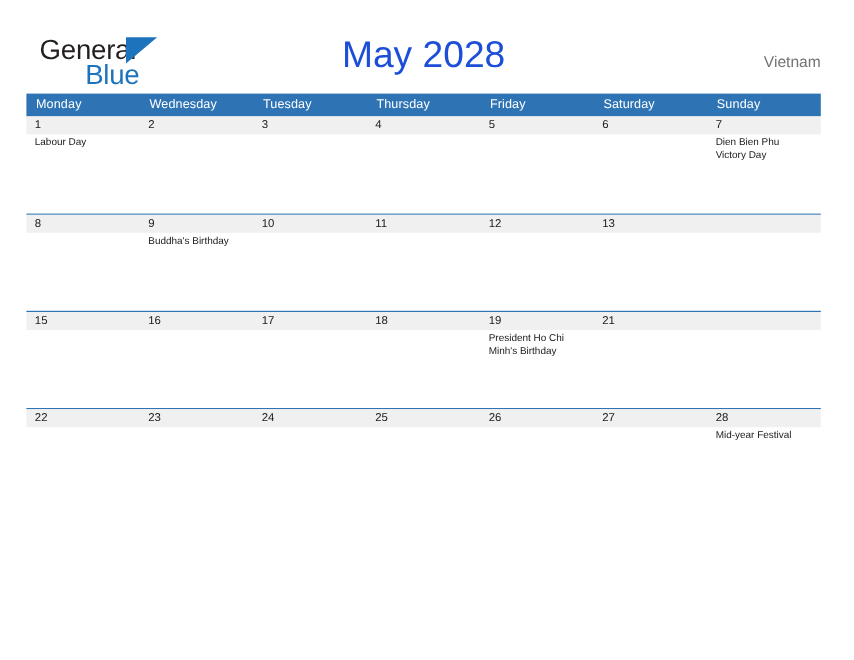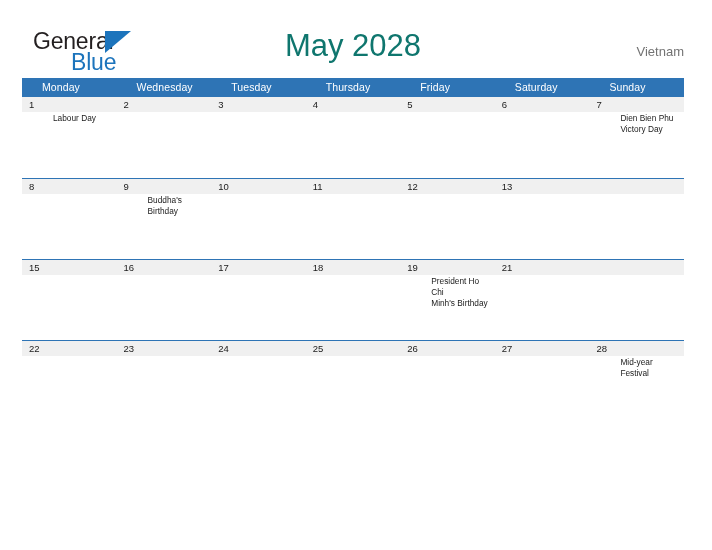--- a/index.html
+++ b/index.html
@@ -69,21 +69,21 @@
   }
 
   .cal-title {
     position: absolute;
     left: 0;
     right: 0;
     top: 1px;
     text-align: center;
     font-size: 31px;
     line-height: 40px;
-    color: #0f766e;
+    color: #1d4ed8;
     font-weight: normal;
     letter-spacing: 0px;
   }
 
   .country {
     position: absolute;
     right: 0;
     top: 19px;
     font-size: 13px;
     line-height: 16px;
@@ -101,21 +101,21 @@
 
   .weekday-row {
     display: flex;
     width: 662px;
     height: 19px;
     background: #2e74b5;
   }
   .weekday-cell {
     width: 94.57px;
     box-sizing: border-box;
-    padding-left: 20px;
+    padding-left: 8px;
     color: #ffffff;
     font-size: 10.5px;
     line-height: 19px;
     letter-spacing: 0.1px;
     overflow: hidden;
     white-space: nowrap;
   }
 
   .week-row {
     position: relative;
@@ -157,21 +157,20 @@
     z-index: 2;
   }
   .day-events {
     margin-top: 1px;
     font-size: 8.3px;
     line-height: 11px;
     color: #1a1a1a;
   }
   .day-event {
     display: block;
-    margin-left: 24px;
   }
   .day-cell.empty .day-number {
     visibility: hidden;
   }
 </style>
 </head>
 <body>
 
 <div class="page">
 

